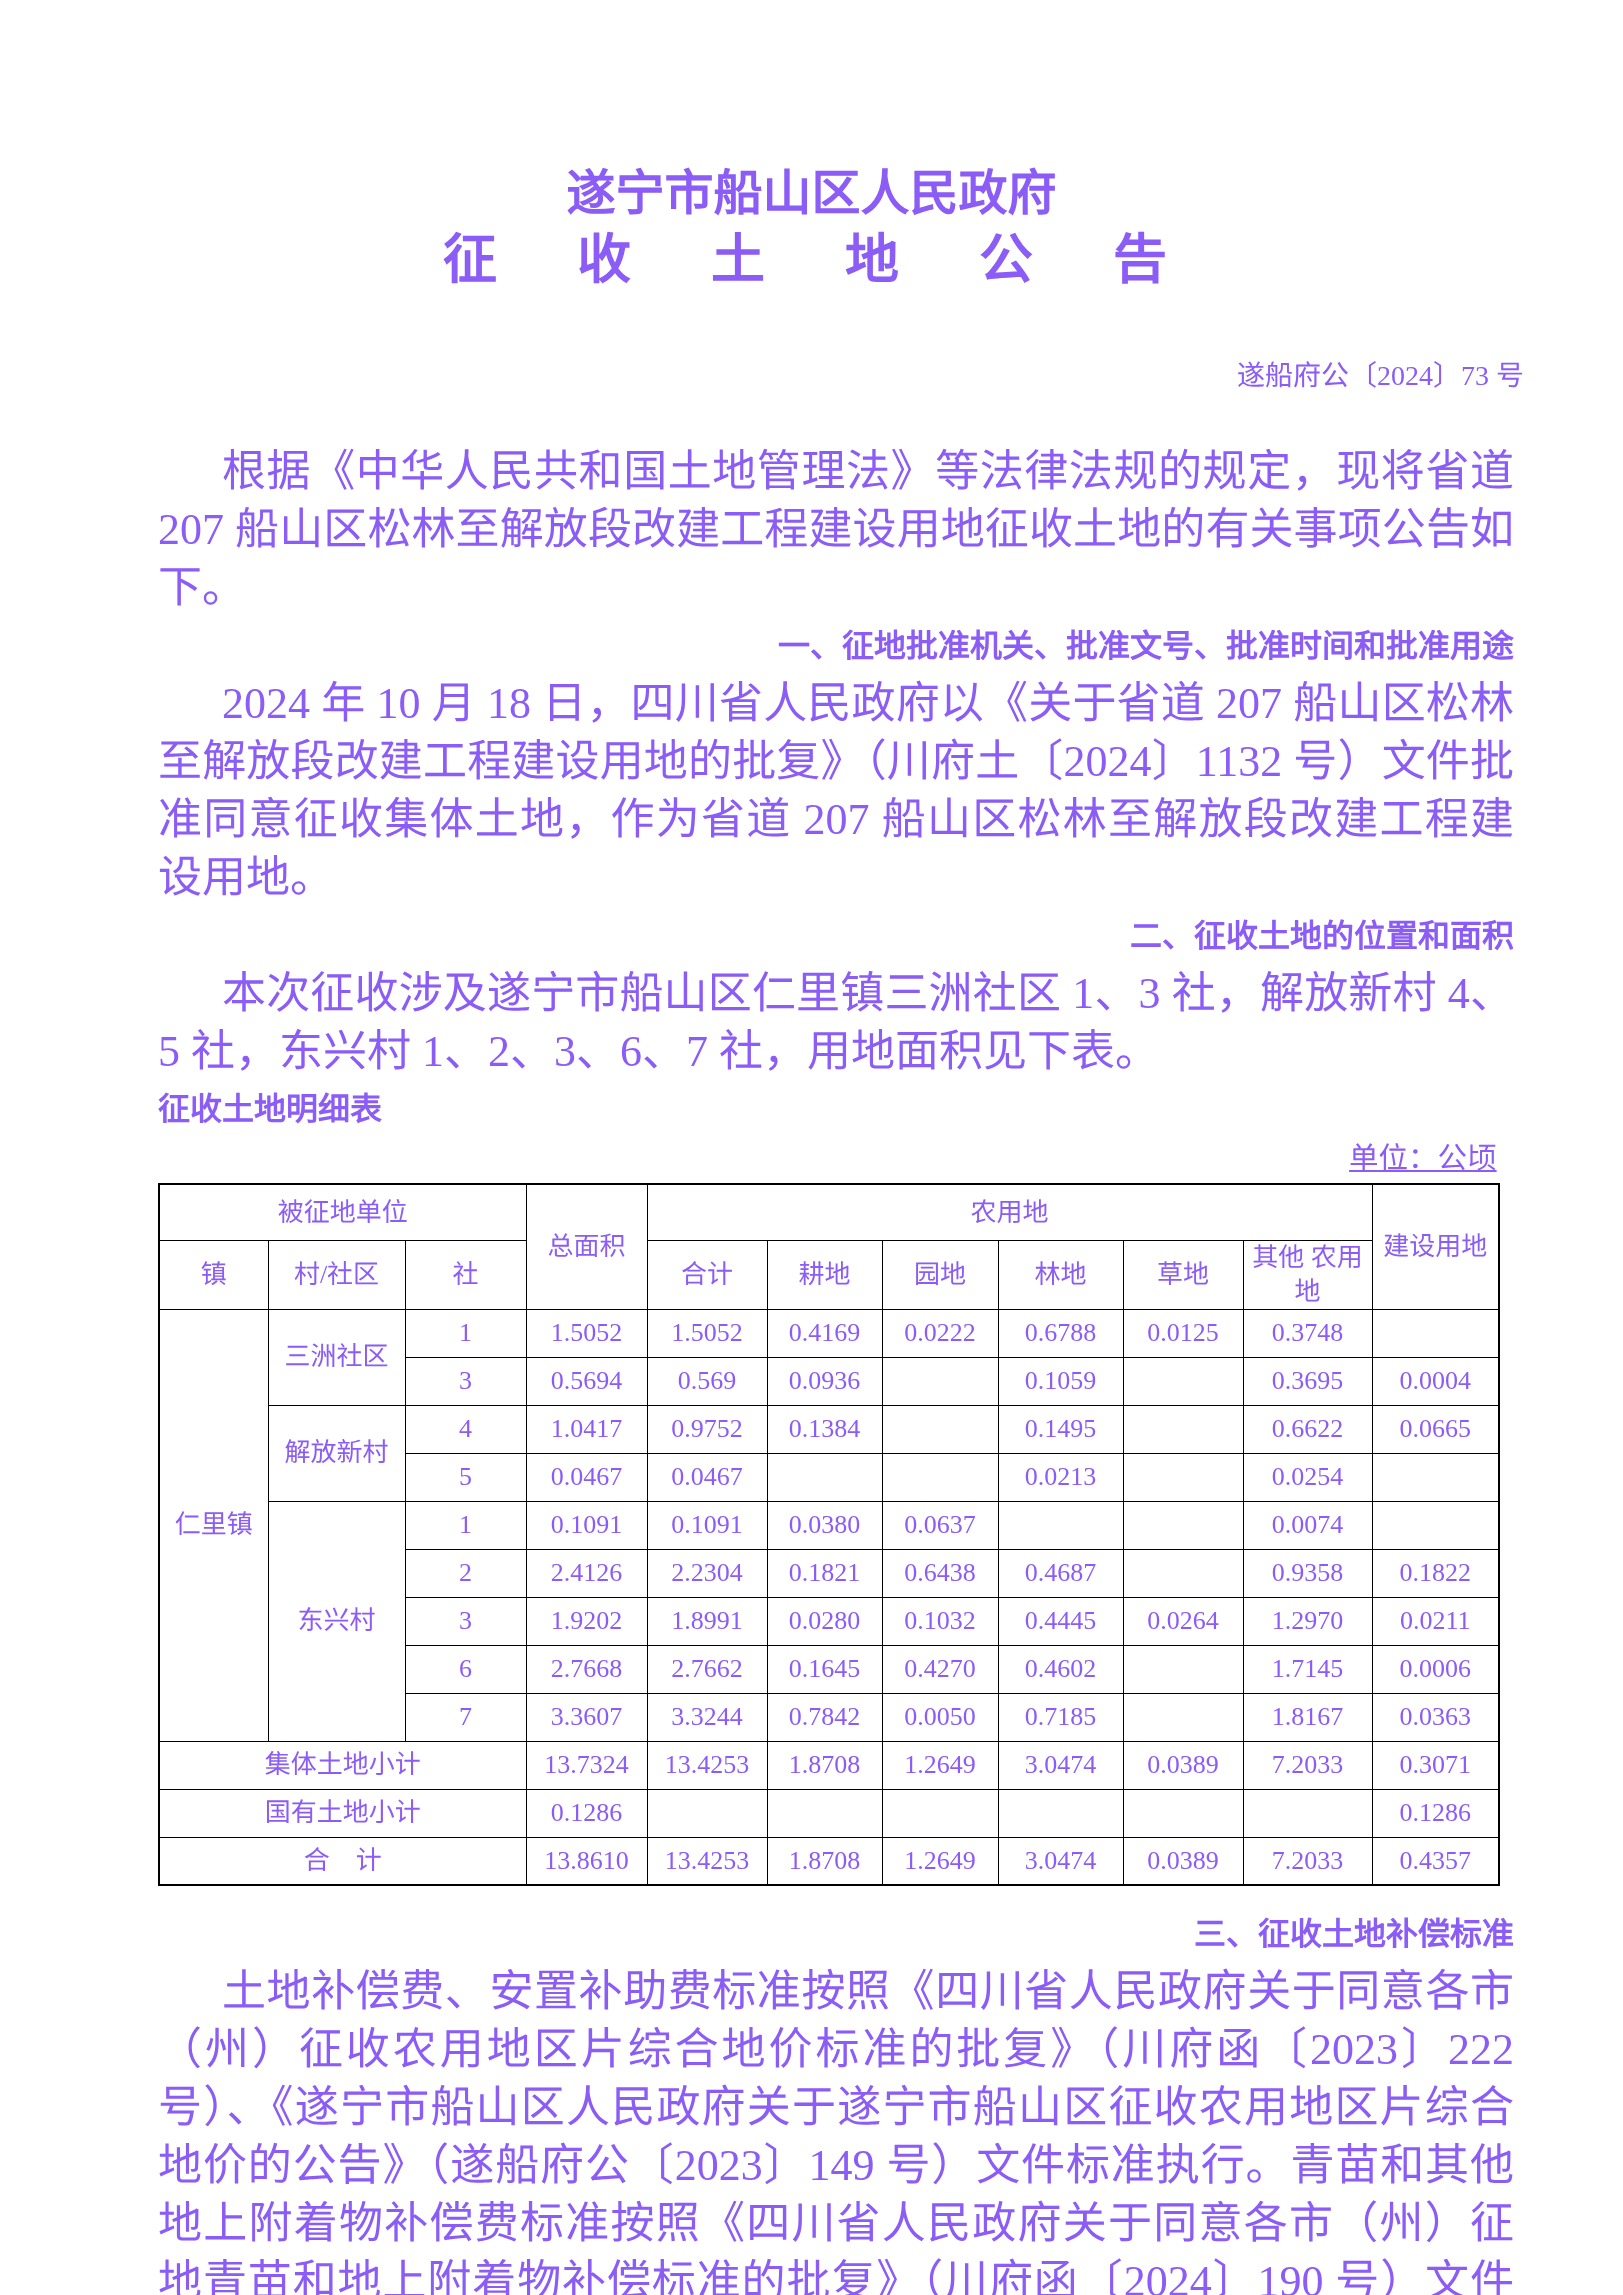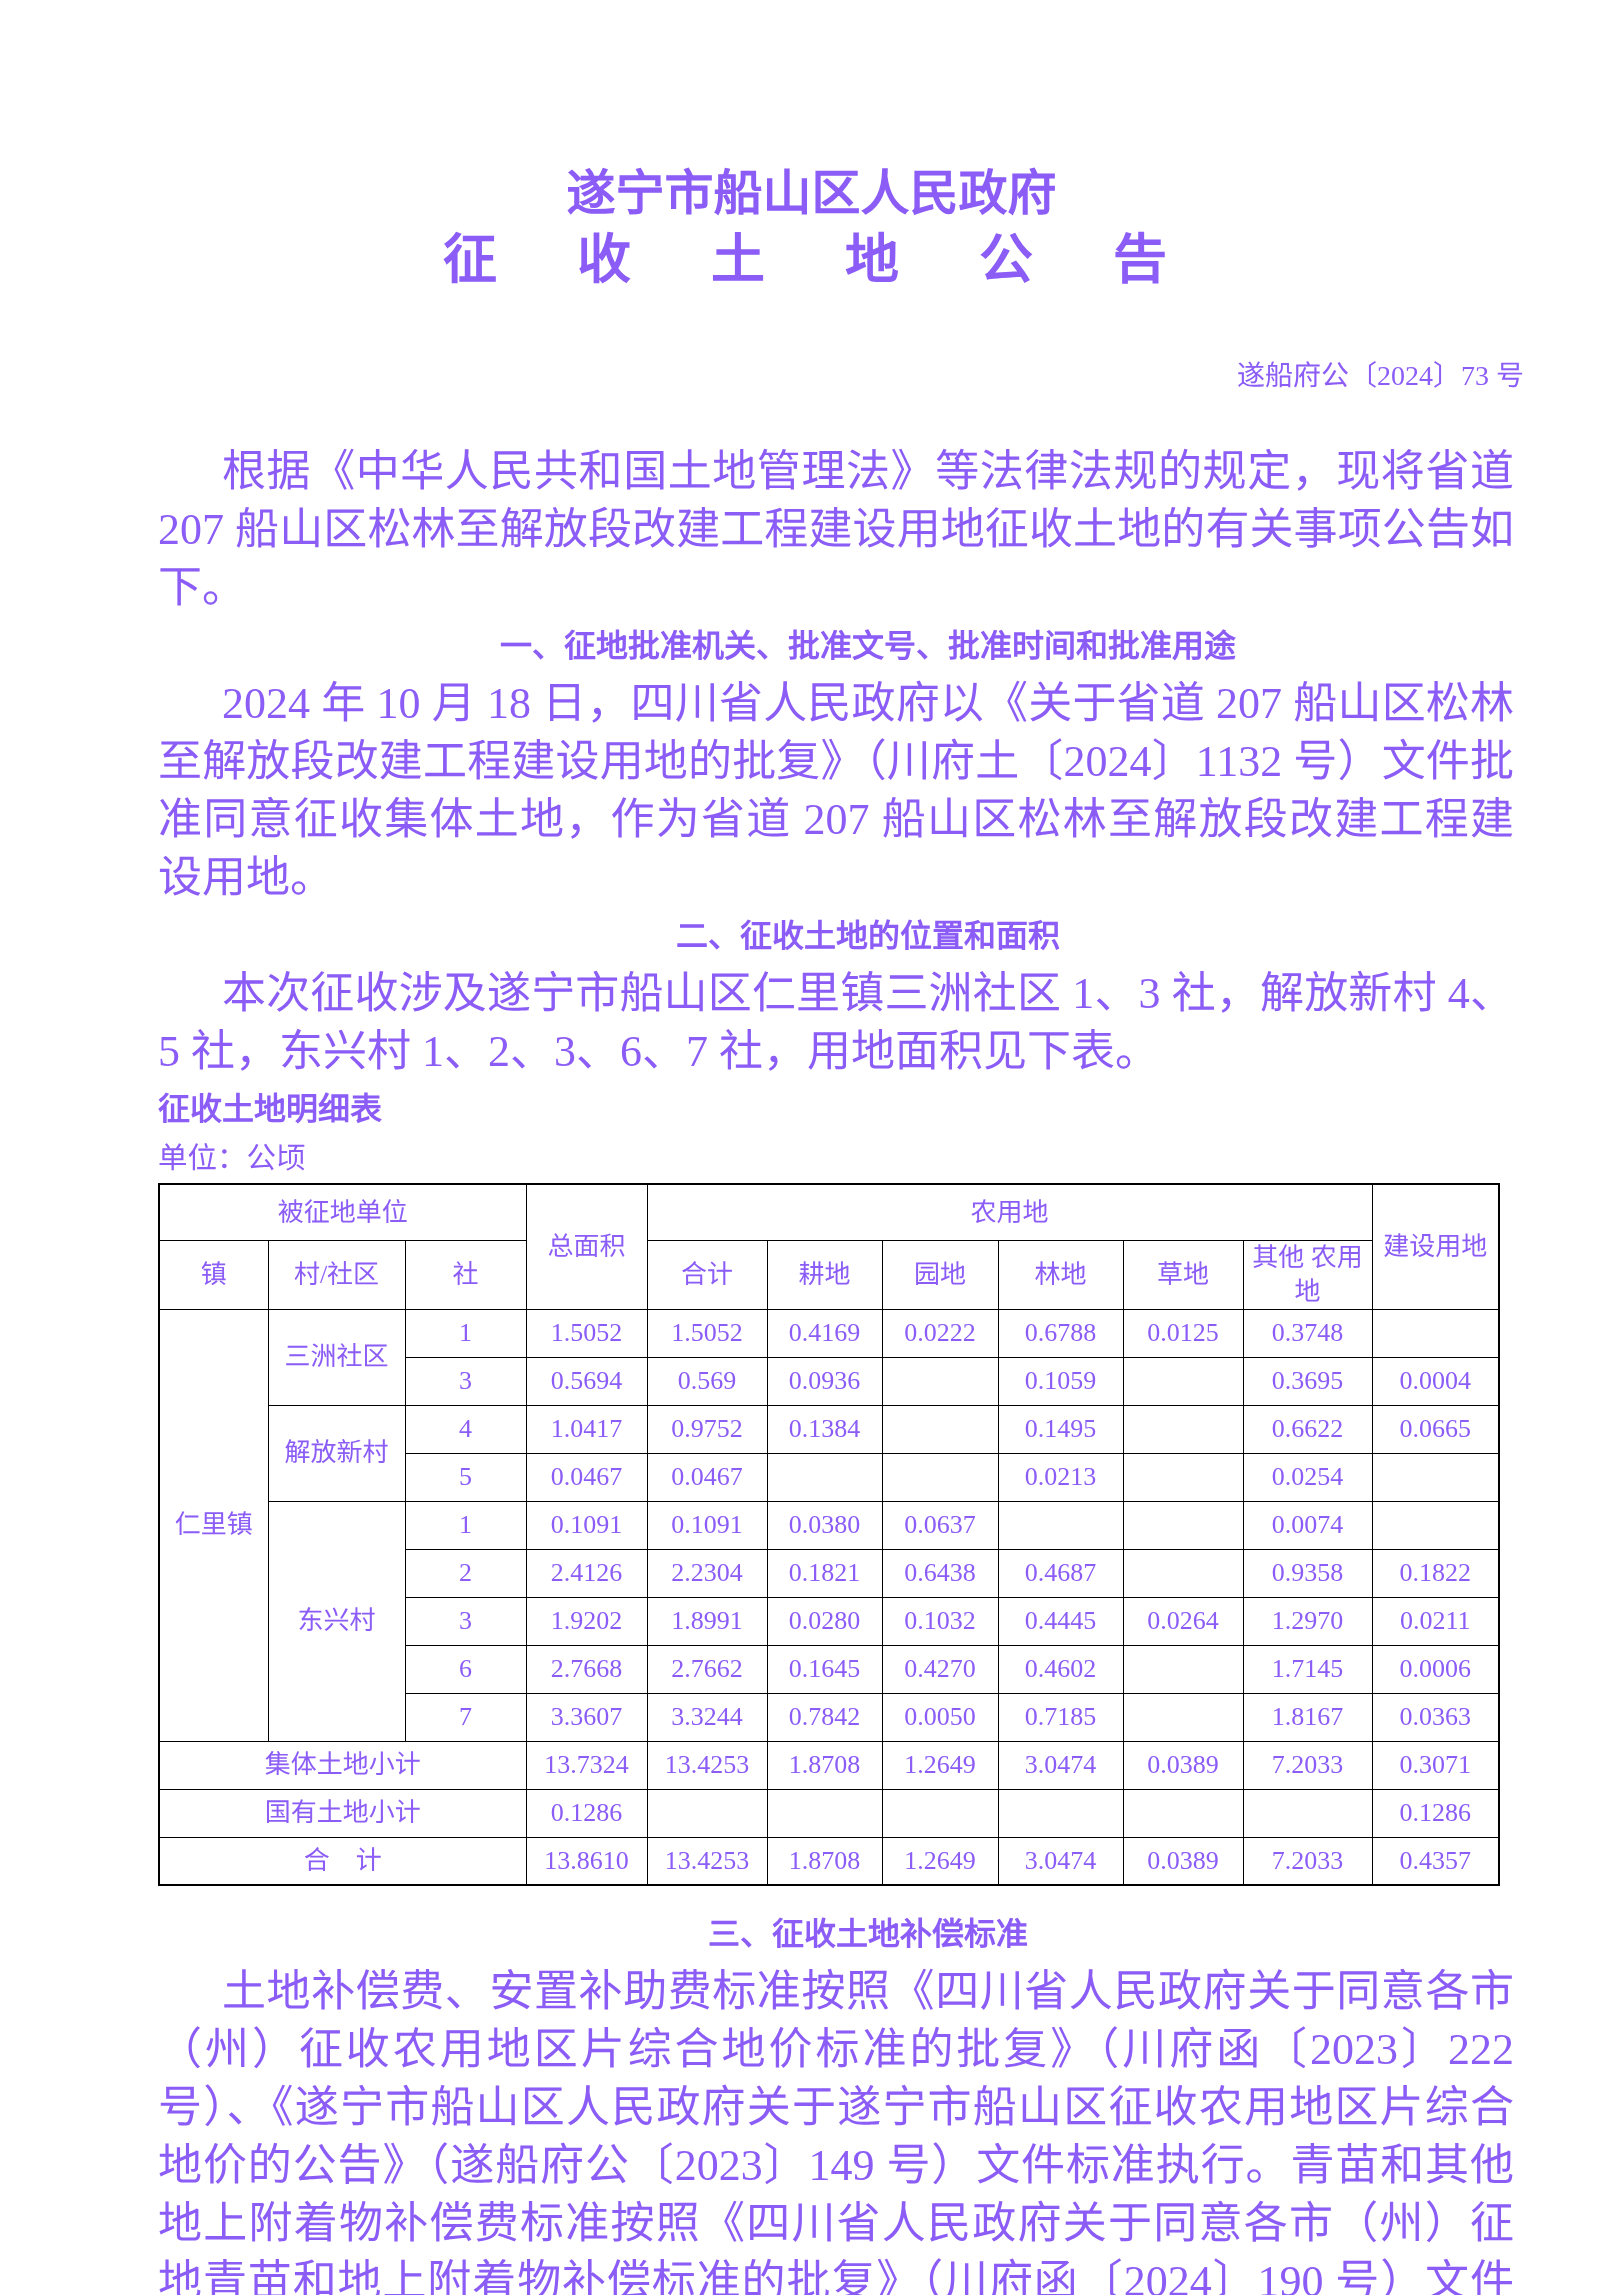--- a/index.html
+++ b/index.html
@@ -48,37 +48,38 @@
     text-align: justify;
     text-indent: 64px;
   }
   .para.first { margin-top: 48px; }
   .heading {
     margin: 0;
     font-size: 32px;
     line-height: 58px;
     font-weight: bold;
     text-indent: 64px;
-    text-align: center;
+    text-align: right;
     font-family: "Liberation Sans", "DejaVu Sans", sans-serif;
   }
   .table-title {
     margin-top: 6px;
     text-align: left;
     font-weight: bold;
     font-size: 32px;
     line-height: 45px;
     font-family: "Liberation Sans", "DejaVu Sans", sans-serif;
   }
   .table-unit {
     margin-top: 5.2px;
     margin-right: 17.4px;
-    text-align: left;
+    text-align: right;
     font-size: 29.5px;
     line-height: 40px;
+    text-decoration: underline;
   }
   table.land {
     margin-top: 5.2px;
     border-collapse: collapse;
     table-layout: fixed;
     width: 1339px;
     border: 2.6px solid #000;
   }
   table.land th, table.land td {
     border: 1.7px solid #000;

